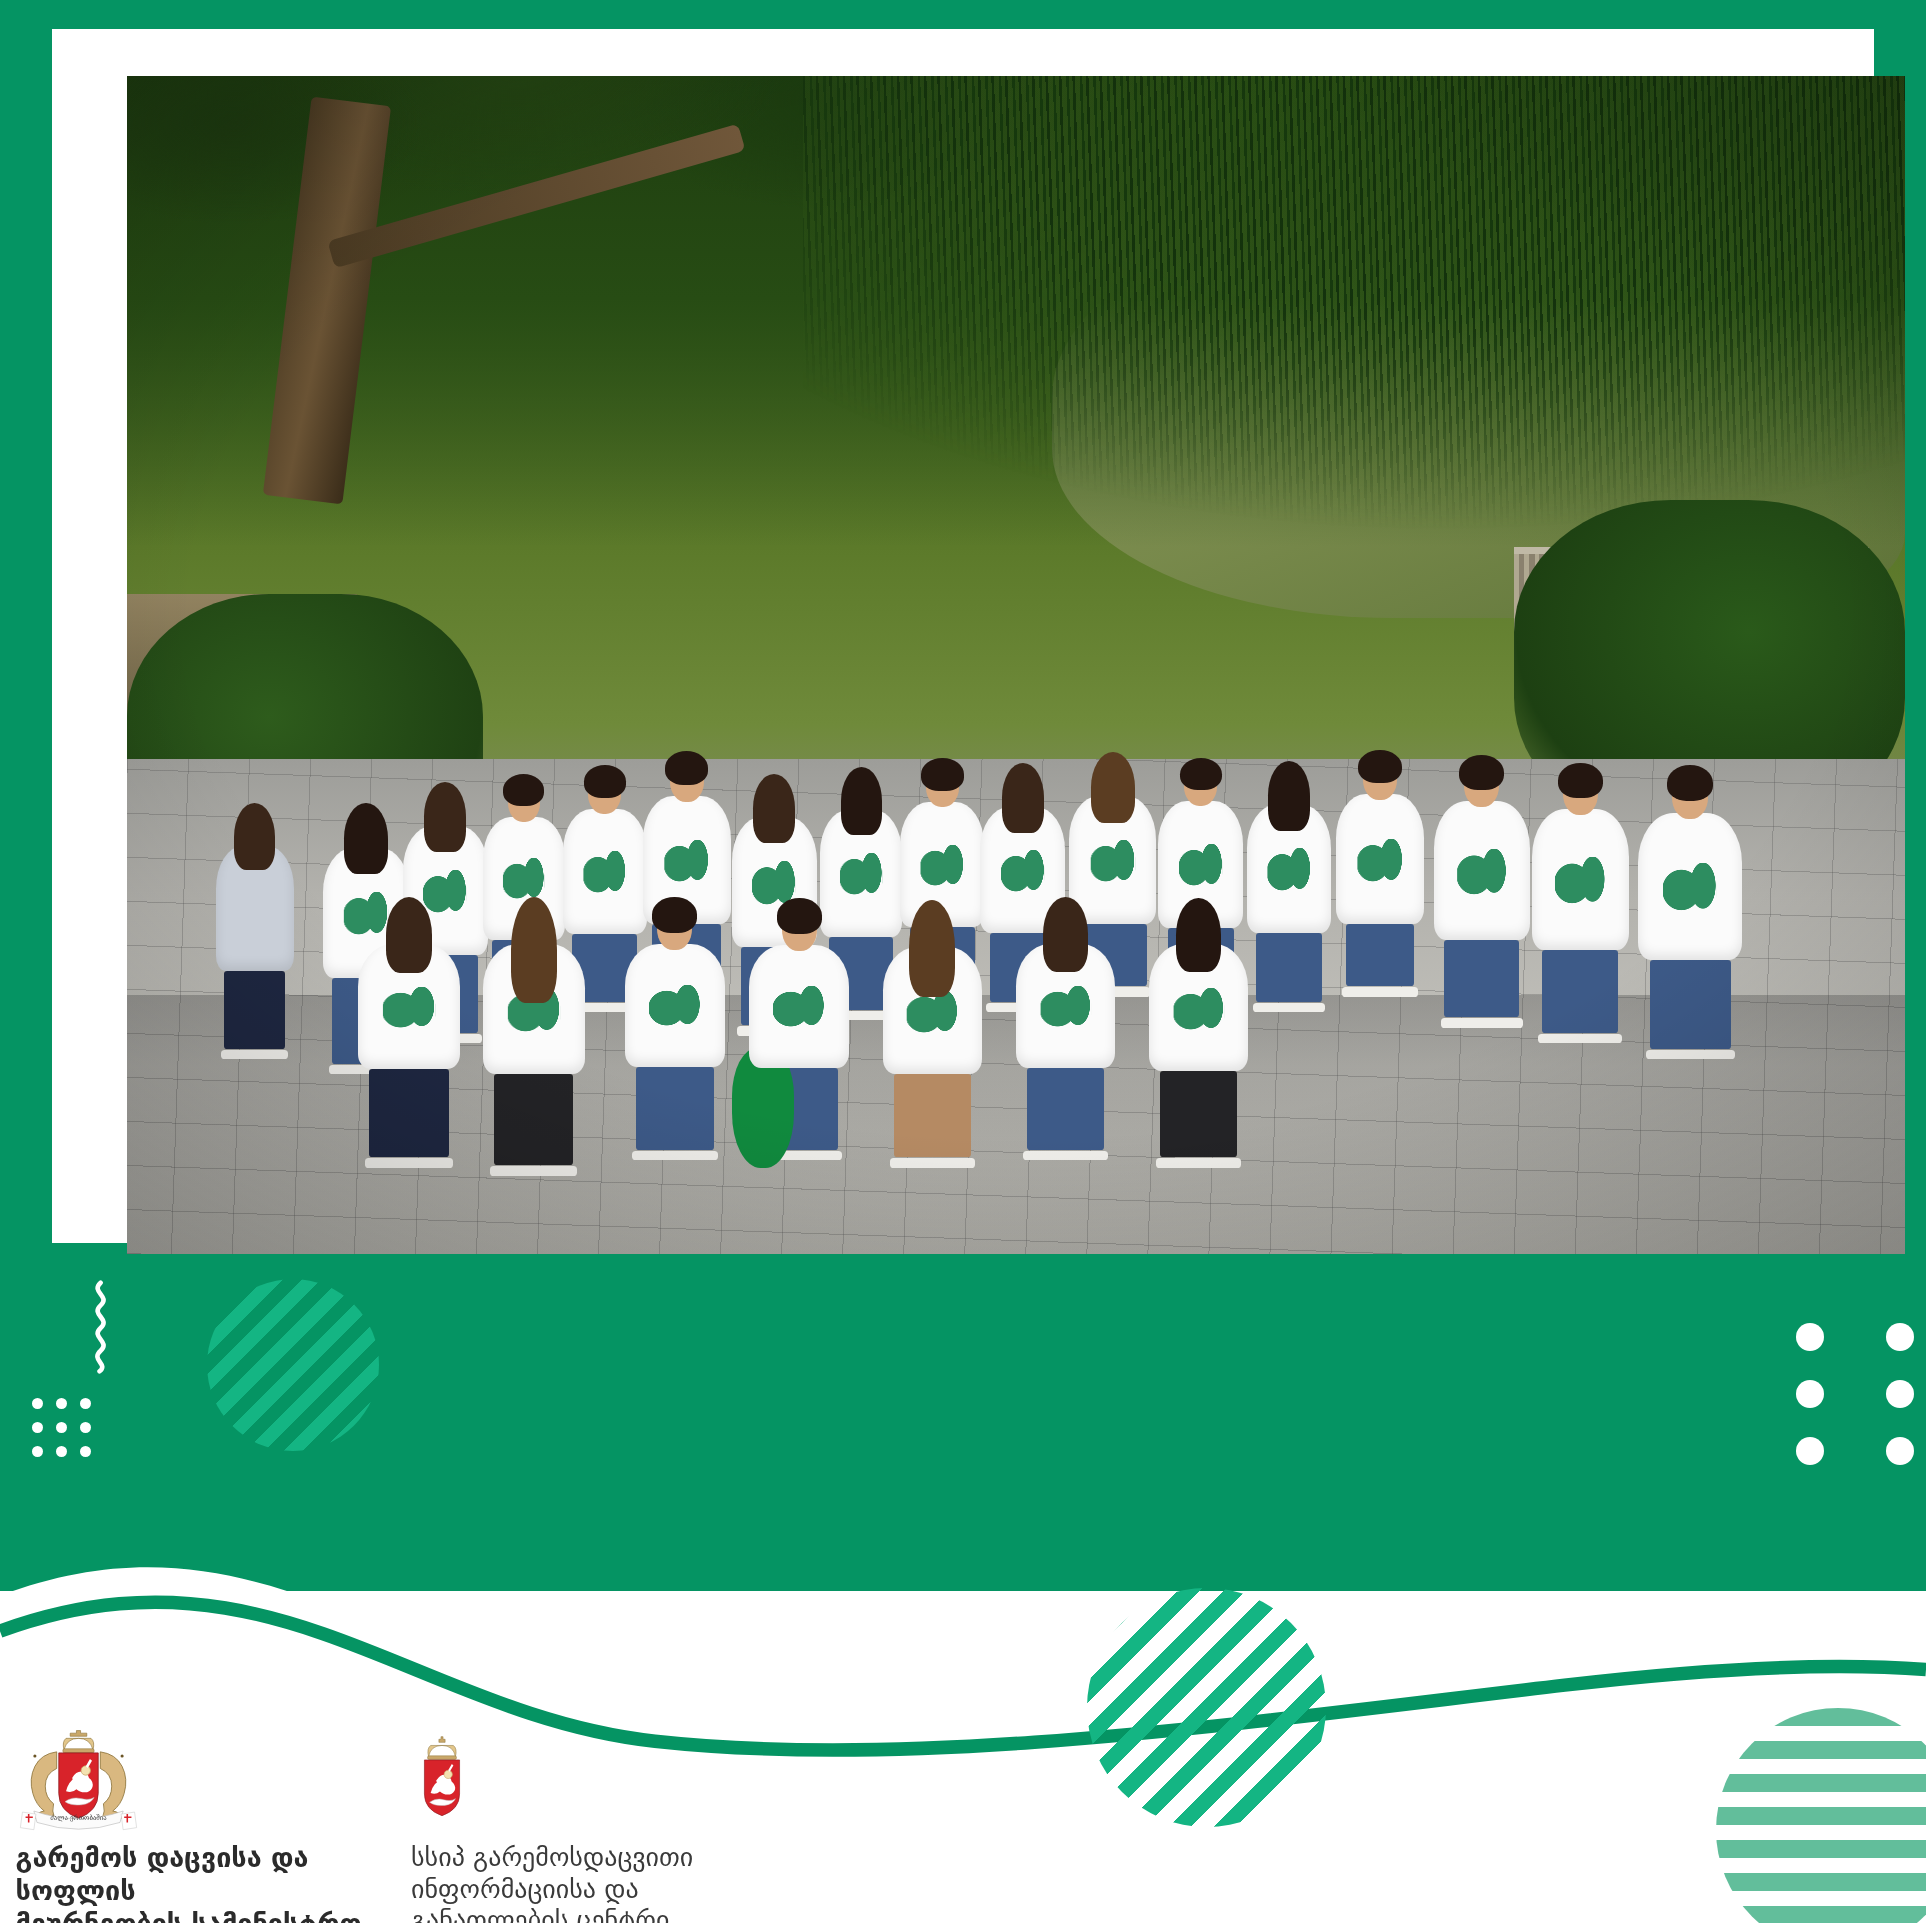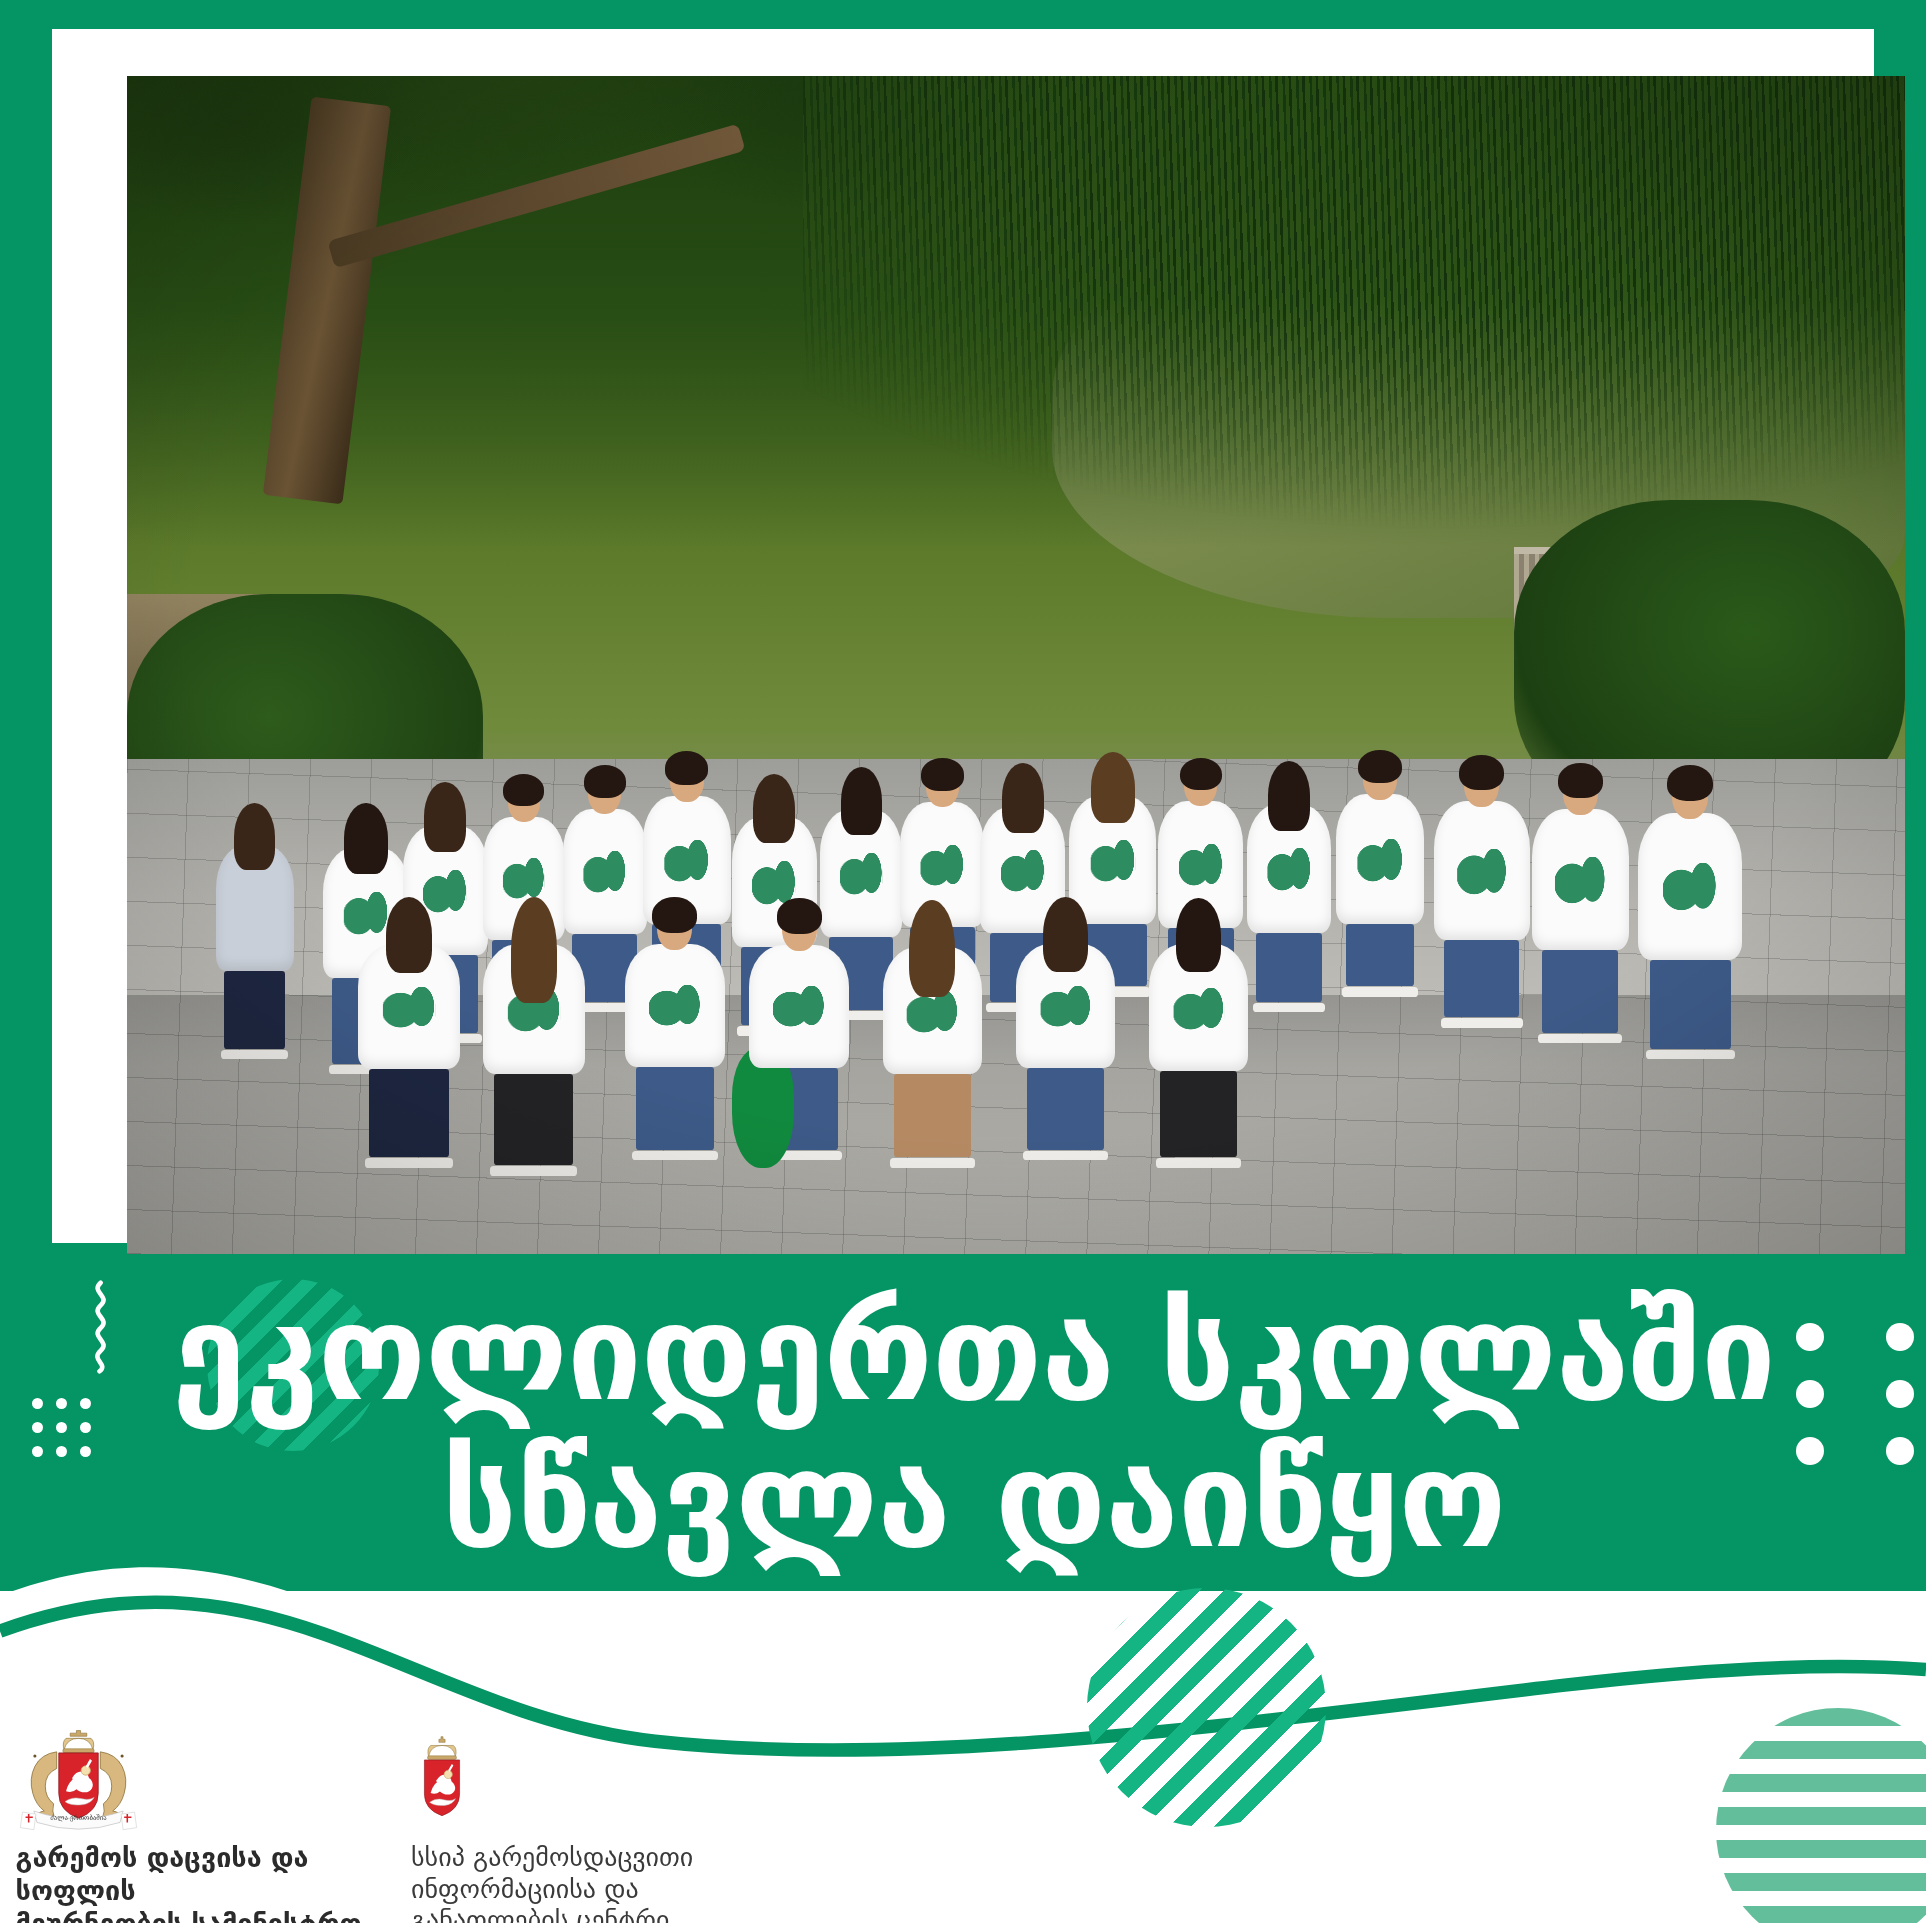--- a/index.html
+++ b/index.html
@@ -571,24 +571,20 @@
 
   <div class="deco-dots-right">
     <span></span>
       <span></span>
     <span></span>
       <span></span>
     <span></span>
       <span></span>
   </div>
 
-  <div class="title">
-    <span class="l1">ეკოლიდერთა სკოლაში</span>
-    <span class="l2">სწავლა დაიწყო</span>
-  </div>
 
   <div class="wave-wrap">
     <svg viewBox="0 0 3705 620" preserveAspectRatio="none" width="1926" height="322">
 
       <path d="M0,250 C500,60 780,420 1250,470 C1760,525 2400,430 3000,360 C3290,326 3520,316 3705,330 L3705,620 L0,620 Z" fill="#FFFFFF"></path>
 
       <path d="M0,318 C520,128 800,480 1260,530 C1770,586 2410,492 3010,422 C3300,388 3525,378 3705,392" fill="none" stroke="#059463" stroke-width="26"></path>
       <path d="M0,372 C530,184 810,534 1272,584 C1780,640 2420,546 3016,476 C3306,442 3530,432 3705,446 L3705,620 L0,620 Z" fill="#FFFFFF"></path>
     </svg>
   </div>

